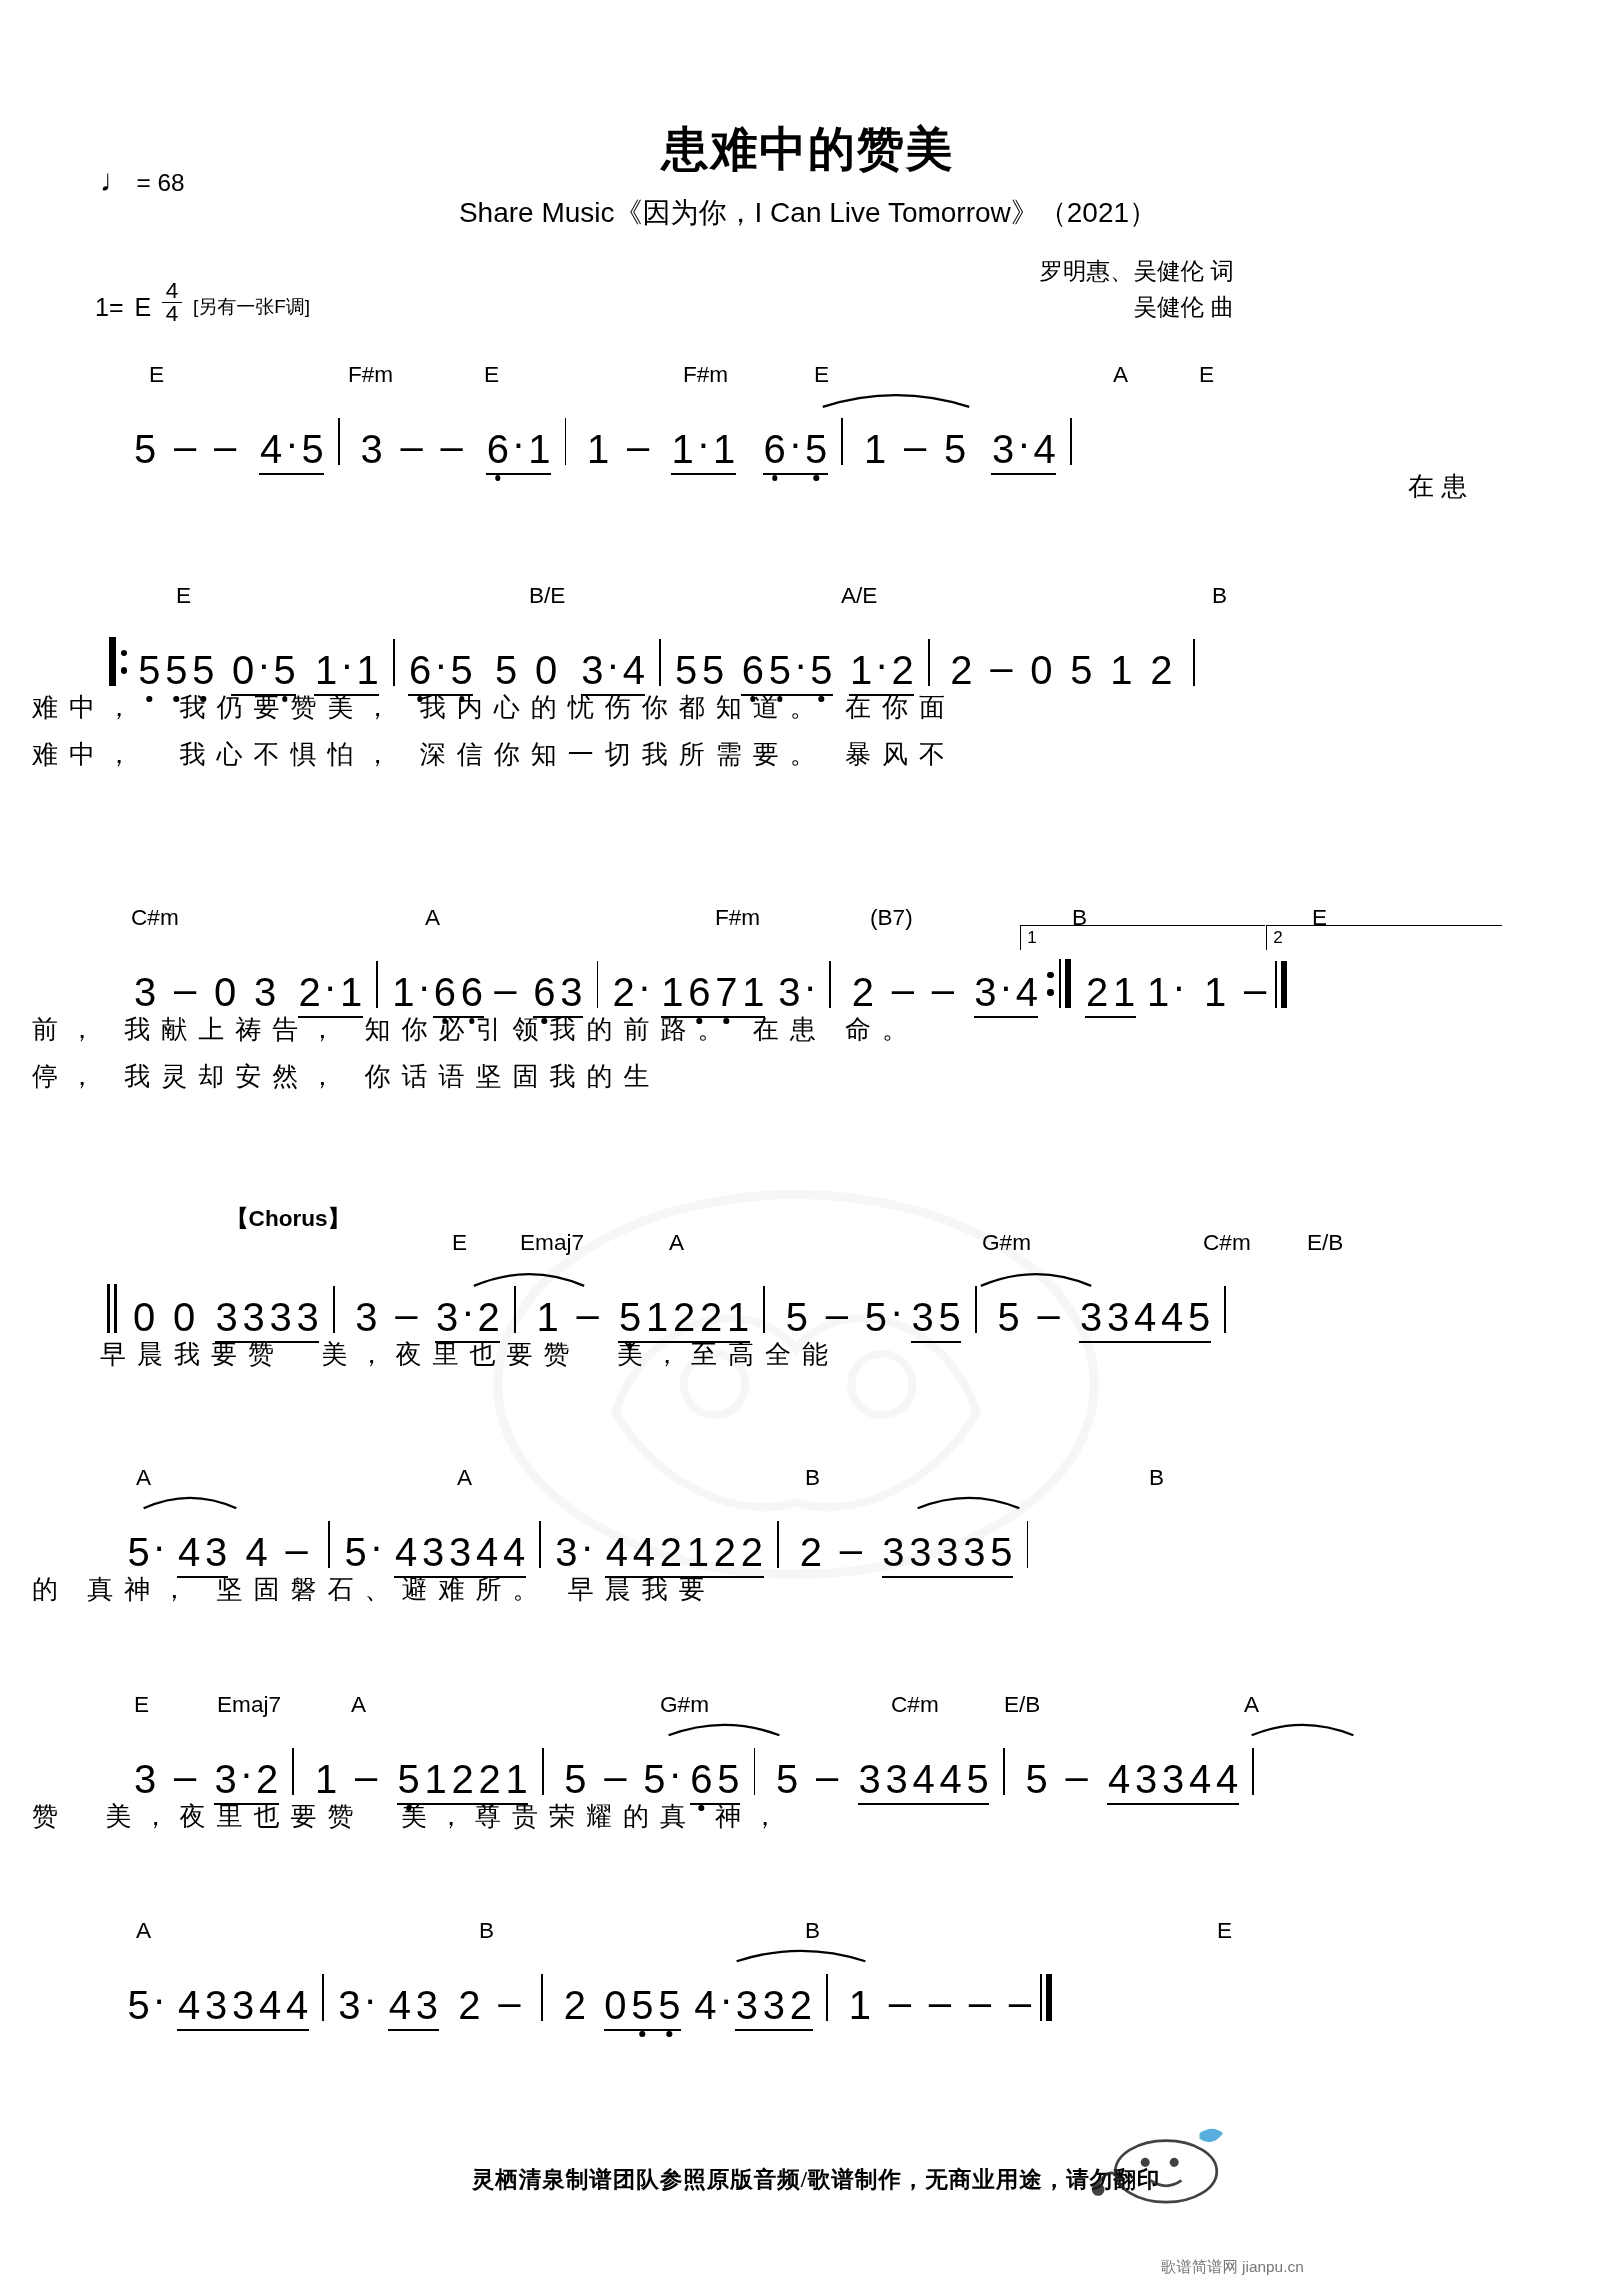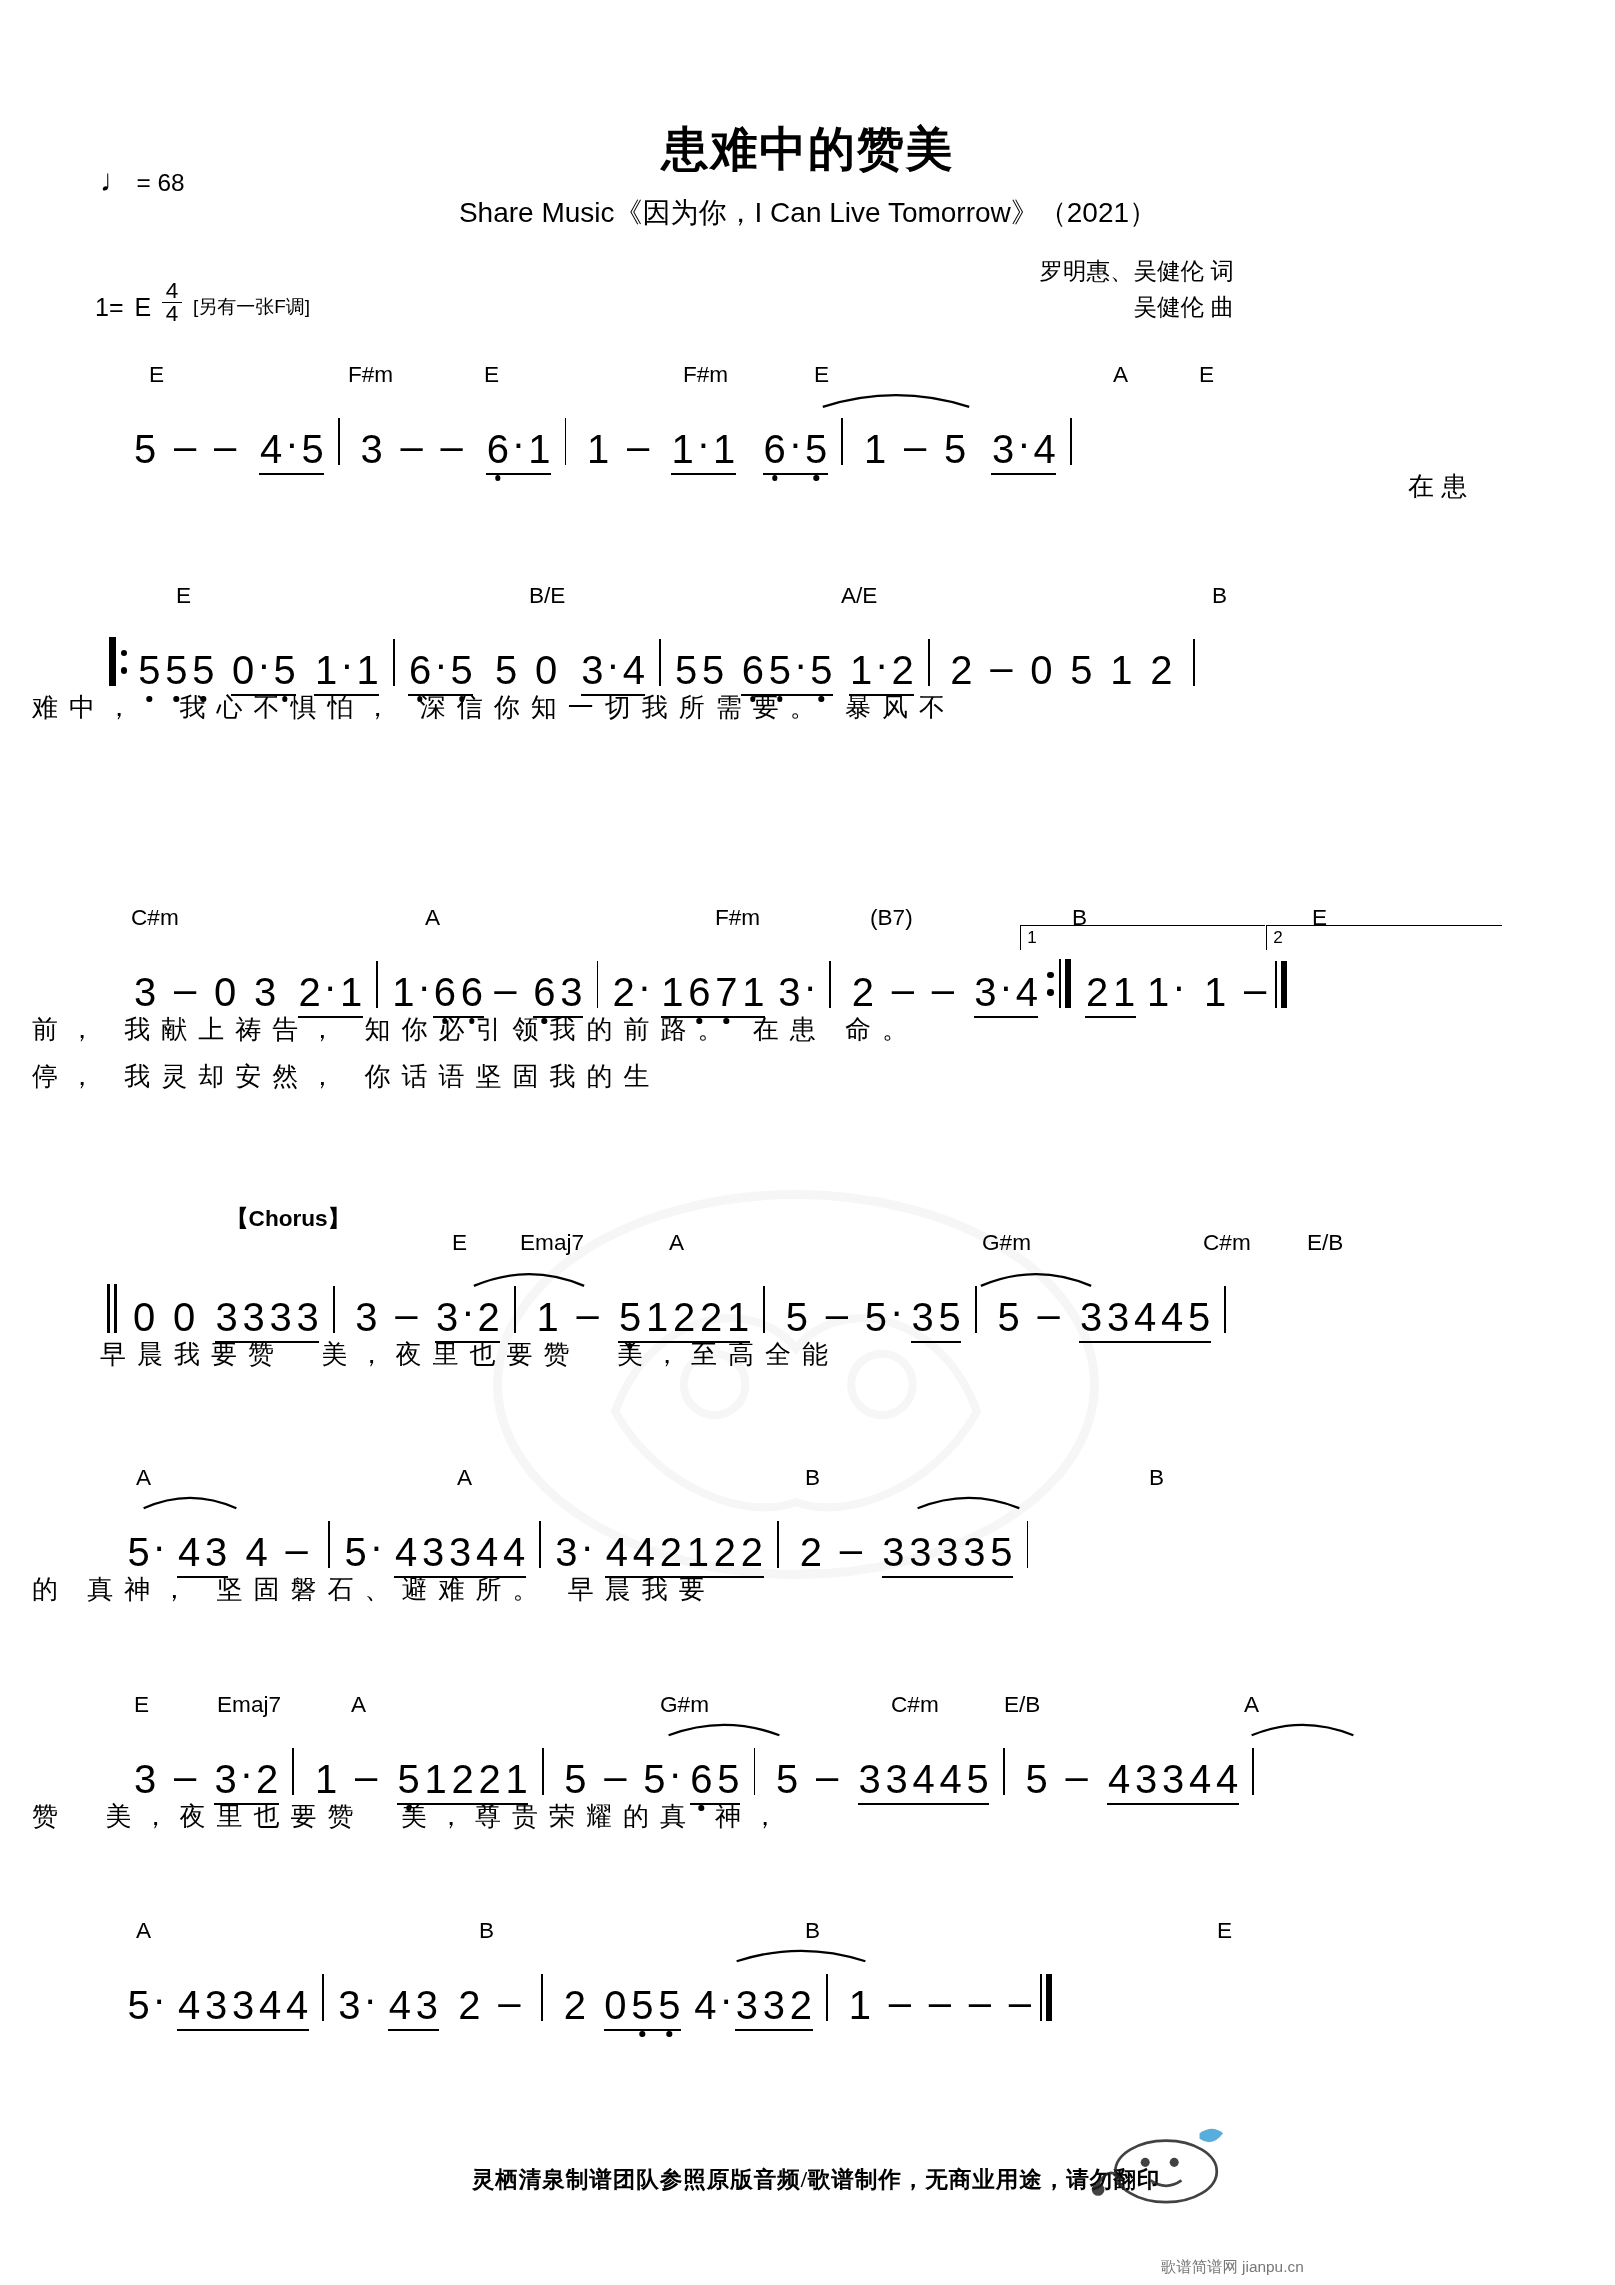--- a/index.html
+++ b/index.html
@@ -286,20 +286,23 @@
       <span class="n w">2</span>
         <span class="dash">–</span>
         <span class="n w">0</span>
       <span class="n w">5</span>
         <span class="n w">1</span>
         <span class="n w">2</span>
       <span class="barline"></span>
     </div>
 
     <div class="lyrics" style="height:47px;">
+      <span class="lyr" style="left:32px;letter-spacing:11px;">难中，  我仍要赞美， 我内心的忧伤你都知道。 在你面</span>
+    </div>
+    <div class="lyrics" style="height:47px;">
       <span class="lyr" style="left:32px;letter-spacing:11px;">难中，  我心不惧怕， 深信你知一切我所需要。 暴风不</span>
     </div>
   </div>
 
   <div class="system" style="top:905px;">
     <div class="chords">
       <span class="chord" style="left:131px;">C#m</span>
       <span class="chord" style="left:425px;">A</span>
       <span class="chord" style="left:715px;">F#m</span>
       <span class="chord" style="left:870px;">(B7)</span>

